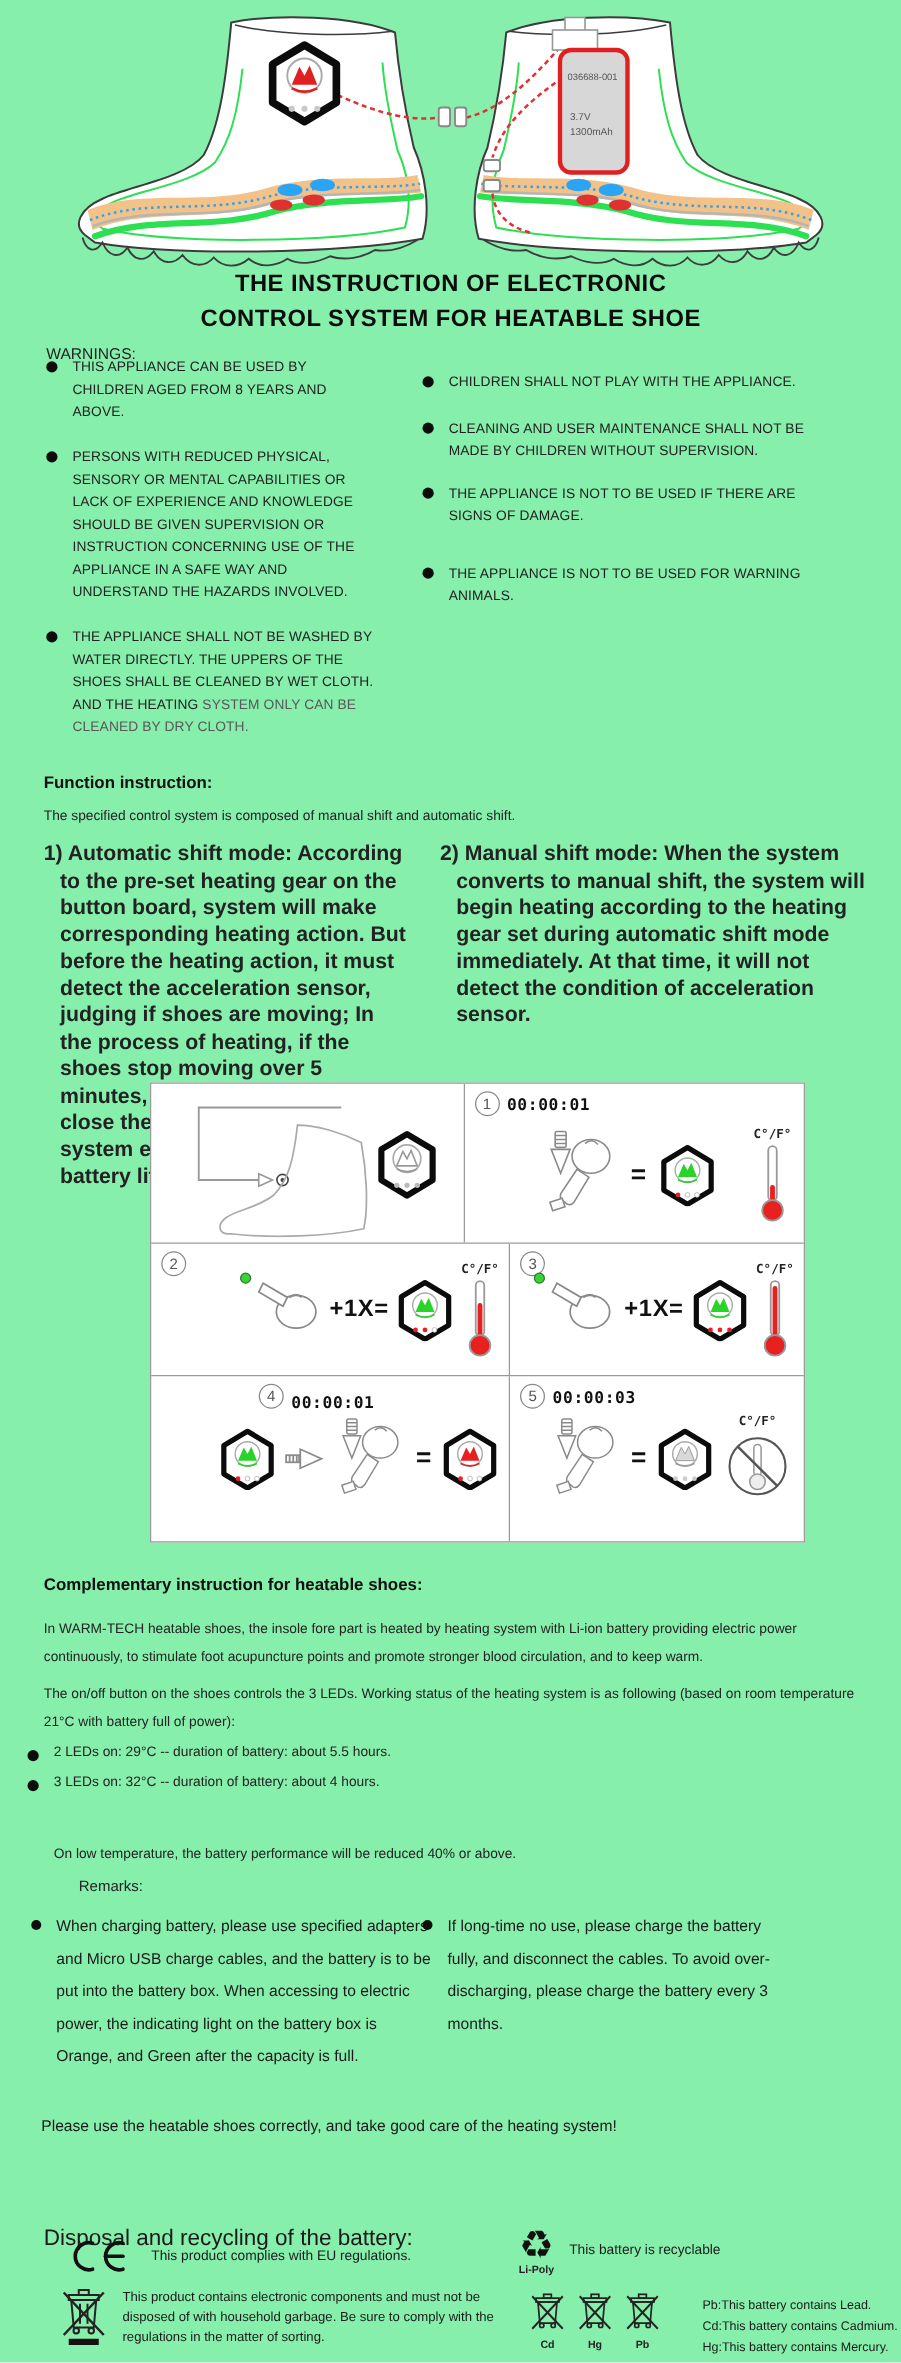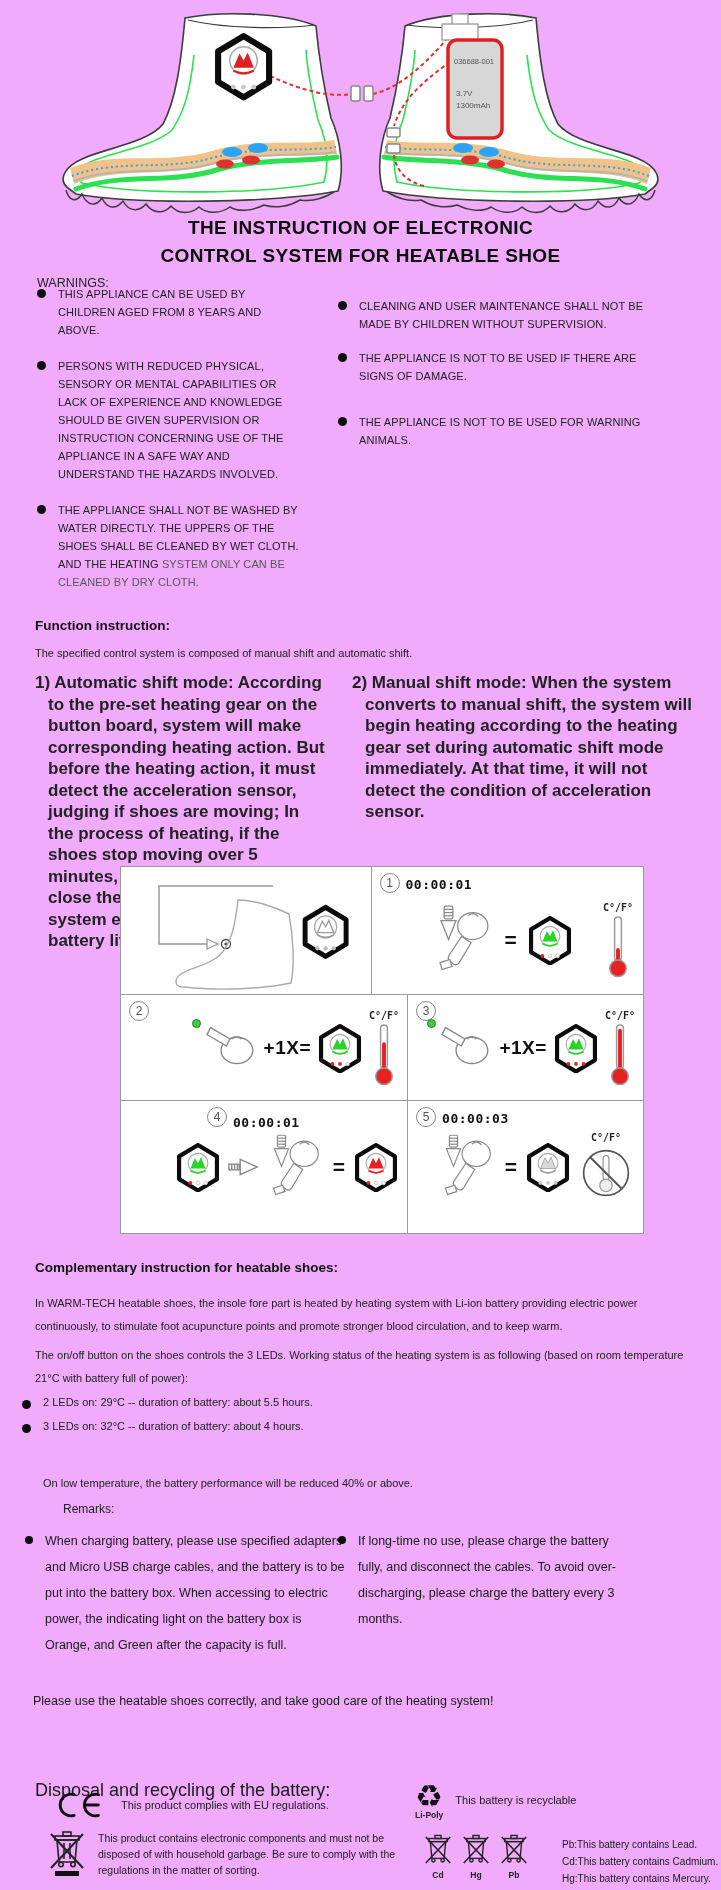--- a/index.html
+++ b/index.html
@@ -1,18 +1,18 @@
 <!DOCTYPE html>
 <html><head>
 <meta charset="utf-8">
 <style>
   * { box-sizing: border-box; margin: 0; padding: 0; }
   html,body { background:#fff; }
   body { width:721px; font-family:"Liberation Sans", sans-serif; color:#1b1b1b; }
-  .page { position:relative; width:721px; height:1890px; overflow:hidden; background:#f0abfc; }
+  .page { position:relative; width:721px; height:1890px; overflow:hidden; background:#86efac; }
 
   
   .boots { position:absolute; top:0; left:0; }
 
   
   .title { position:absolute; top:214px; left:0; width:721px; text-align:center;
            font-weight:bold; font-size:19px; line-height:28px; letter-spacing:.4px; color:#0c0c0c; }
 
   
   .warn-head { position:absolute; top:276px; left:37px; font-size:12.5px; color:#222; }
@@ -170,20 +170,24 @@
       <span class="dot"></span>
       <span>PERSONS WITH REDUCED PHYSICAL, SENSORY OR MENTAL CAPABILITIES OR LACK OF EXPERIENCE AND KNOWLEDGE SHOULD BE GIVEN SUPERVISION OR INSTRUCTION CONCERNING USE OF THE APPLIANCE IN A SAFE WAY AND UNDERSTAND THE HAZARDS INVOLVED.</span>
     </div>
     <div class="witem">
       <span class="dot"></span>
       <span><span>THE APPLIANCE SHALL NOT BE WASHED BY WATER DIRECTLY. THE UPPERS OF THE SHOES SHALL BE CLEANED BY WET CLOTH. AND THE HEATING </span><span class="gray">SYSTEM ONLY CAN BE CLEANED BY DRY CLOTH.</span></span>
     </div>
   </div>
 
   <div class="wcol right">
+    <div class="witem" style="margin-bottom:19px">
+      <span class="dot"></span>
+      <span>CHILDREN SHALL NOT PLAY WITH THE APPLIANCE.</span>
+    </div>
     <div class="witem" style="margin-bottom:16px">
       <span class="dot"></span>
       <span>CLEANING AND USER MAINTENANCE SHALL NOT BE MADE BY CHILDREN WITHOUT SUPERVISION.</span>
     </div>
     <div class="witem" style="margin-bottom:28px">
       <span class="dot"></span>
       <span>THE APPLIANCE IS NOT TO BE USED IF THERE ARE SIGNS OF DAMAGE.</span>
     </div>
     <div class="witem">
       <span class="dot"></span>

